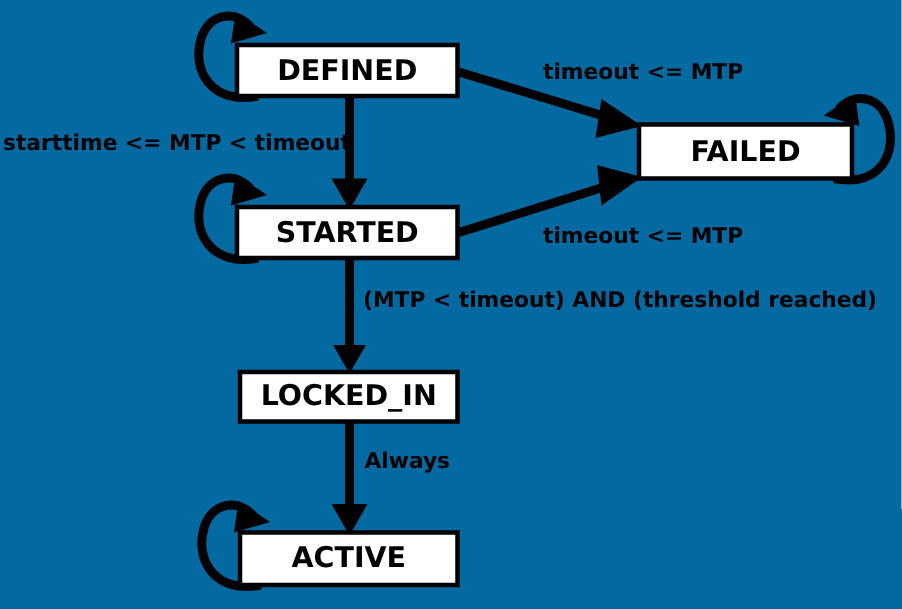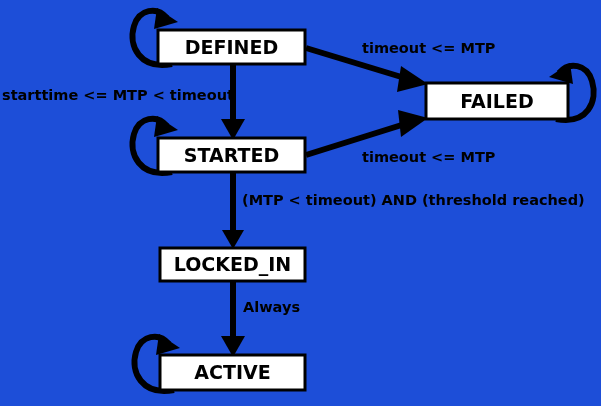--- a/index.html
+++ b/index.html
@@ -4,21 +4,21 @@
 <style>
   html, body {
     margin: 0;
     padding: 0;
     background: #ffffff;
   }
   #diagram-root {
     position: relative;
     width: 601px;
     height: 406px;
-    background: #1d4ed8;
+    background: #0369a1;
     overflow: hidden;
     font-family: "DejaVu Sans", sans-serif;
   }
   #state-diagram-svg {
     position: absolute;
     left: 0;
     top: 0;
     width: 601px;
     height: 406px;
     display: block;

